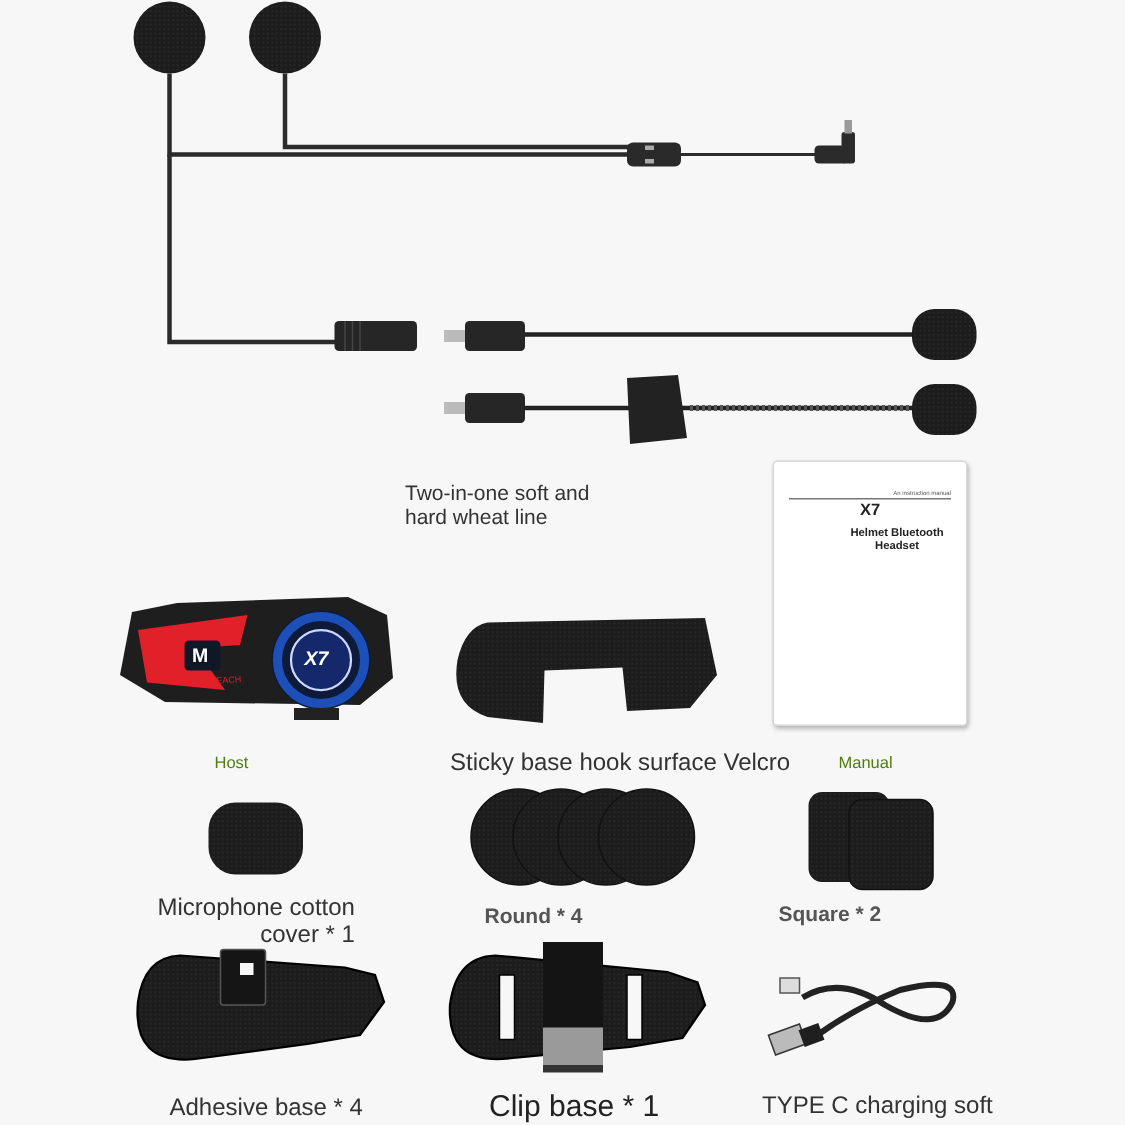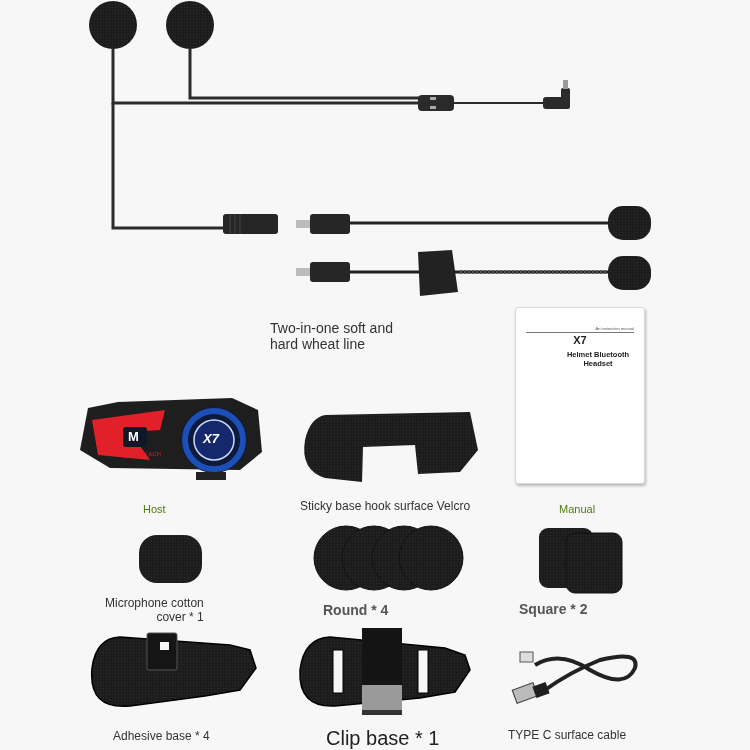--- a/index.html
+++ b/index.html
@@ -1,20 +1,20 @@
 <!DOCTYPE html>
 <html><head>
 <meta charset="utf-8">
 <style>
   html, body { margin:0; padding:0; }
   body { width:750px; height:750px; background:#f7f7f7; position:relative; overflow:hidden;
          font-family:"Liberation Sans", sans-serif; color:#222; }
   .abs { position:absolute; }
   .label { position:absolute; color:#333; white-space:nowrap; line-height:1.15; }
-  .lbl-sm { font-size:12px; }
+  .lbl-sm { font-size:16px; }
   .lbl-md { font-size:14px; }
   .lbl-lg { font-size:20px; color:#222; }
   .lbl-xl { font-size:11px; color:#4d7c0f; }
   .lbl-grey { color:#555;font-weight:bold; }
   svg { position:absolute; left:0; top:0; }
   .manual { position:absolute; left:515px; top:307px; width:128px; height:175px; background:#fff;
             border:1px solid #d8d8d8; border-radius:3px; box-shadow:1px 2px 3px rgba(0,0,0,0.25); }
   .manual .hdr { position:absolute; left:10px; right:10px; top:18px; border-bottom:1px solid #777;
                  font-size:4px; text-align:right; color:#555; padding-bottom:1px; }
   .manual .model { position:absolute; left:0; right:0; top:26px; text-align:center; font-weight:bold; font-size:11px; }
@@ -159,13 +159,13 @@
 <div class="label lbl-sm" style="left:105px; top:597px;text-align:right;">
   <div>Microphone cotton</div>
   <div>cover * 1</div>
 </div>
 
 <div class="label lbl-md lbl-grey" style="left:323px; top:602px;">Round  * 4</div>
 <div class="label lbl-md lbl-grey" style="left:519px; top:601px;">Square * 2</div>
 
 <div class="label lbl-sm" style="left:113px; top:730px;">Adhesive base * 4</div>
 <div class="label lbl-lg" style="left:326px; top:727px;">Clip base * 1</div>
-<div class="label lbl-sm" style="left:508px; top:729px;">TYPE C surface cable</div>
+<div class="label lbl-sm" style="left:508px; top:729px;">TYPE C charging soft</div>
 
 </body></html>

